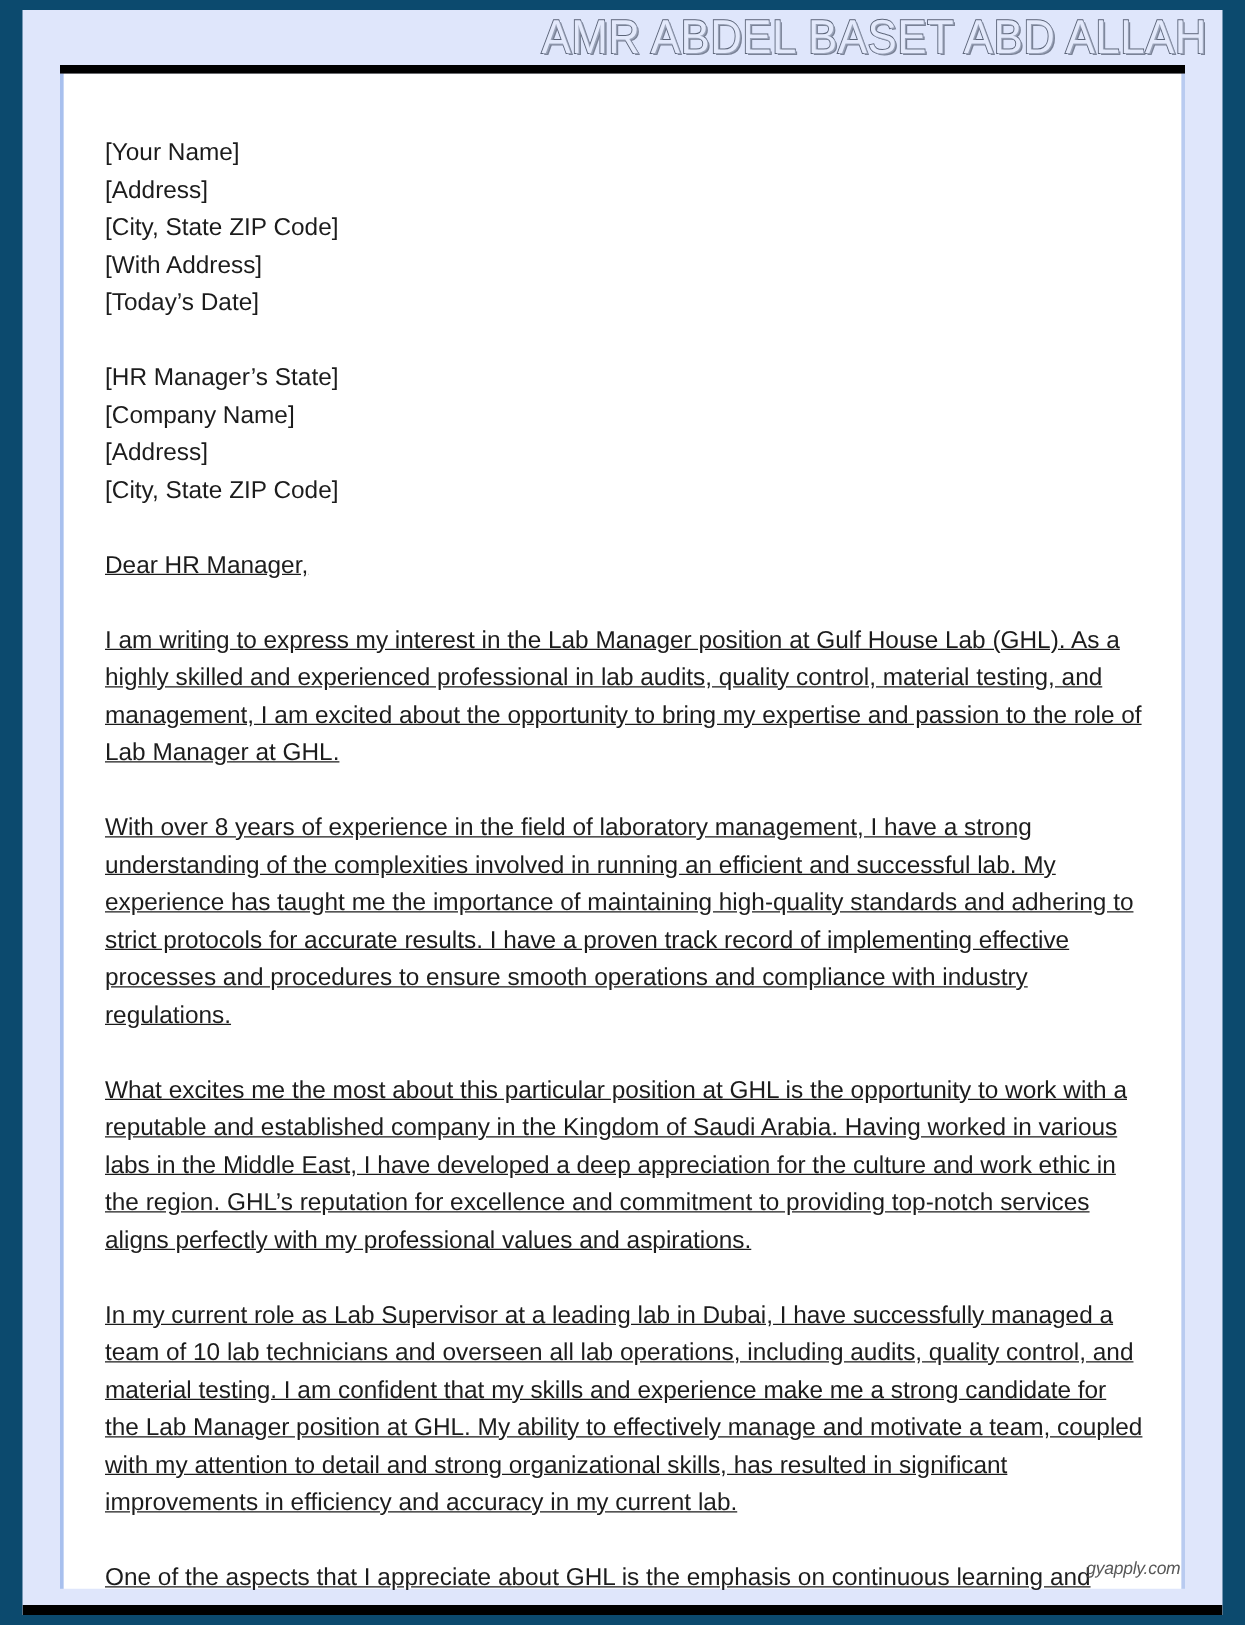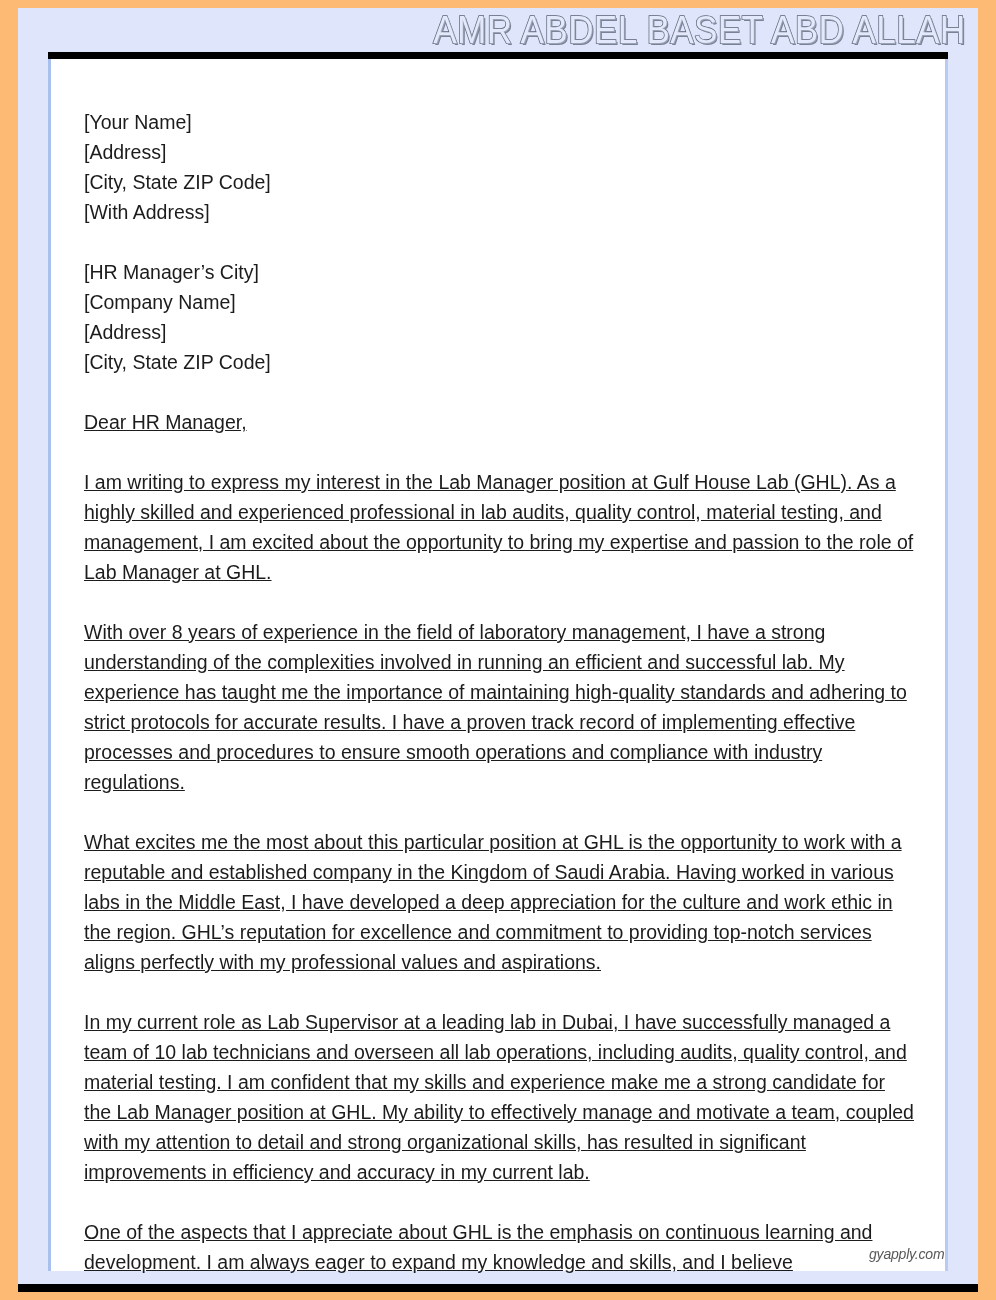--- a/index.html
+++ b/index.html
@@ -13,21 +13,21 @@
     background: #000000;
     font-family: "Liberation Sans", sans-serif;
     overflow: hidden;
   }
 
   
   #page-frame {
     position: relative;
     width: 996px;
     height: 1300px;
-    background: #fdba74;
+    background: #0c4a6e;
     box-sizing: border-box;
   }
 
   
   #canvas {
     position: absolute;
     left: 18px;
     top: 8px;
     width: 960px;
     height: 1284px;
@@ -181,24 +181,25 @@
 
     <div id="sheet"></div>
 
     <div id="letter-body">
 
       <div id="addr-sender">
         <div class="addr-line">[Your Name]</div>
         <div class="addr-line">[Address]</div>
         <div class="addr-line">[City, State ZIP Code]</div>
         <div class="addr-line">[With Address]</div>
+        <div class="addr-line">[Today’s Date]</div>
       </div>
 
       <div id="addr-recipient">
-        <div class="addr-line">[HR Manager’s City]</div>
+        <div class="addr-line">[HR Manager’s State]</div>
         <div class="addr-line">[Company Name]</div>
         <div class="addr-line">[Address]</div>
         <div class="addr-line">[City, State ZIP Code]</div>
       </div>
 
       <div id="salutation-wrap">
         <p id="salutation" class="para">Dear HR Manager,</p>
       </div>
 
       <div id="body-paragraphs">

